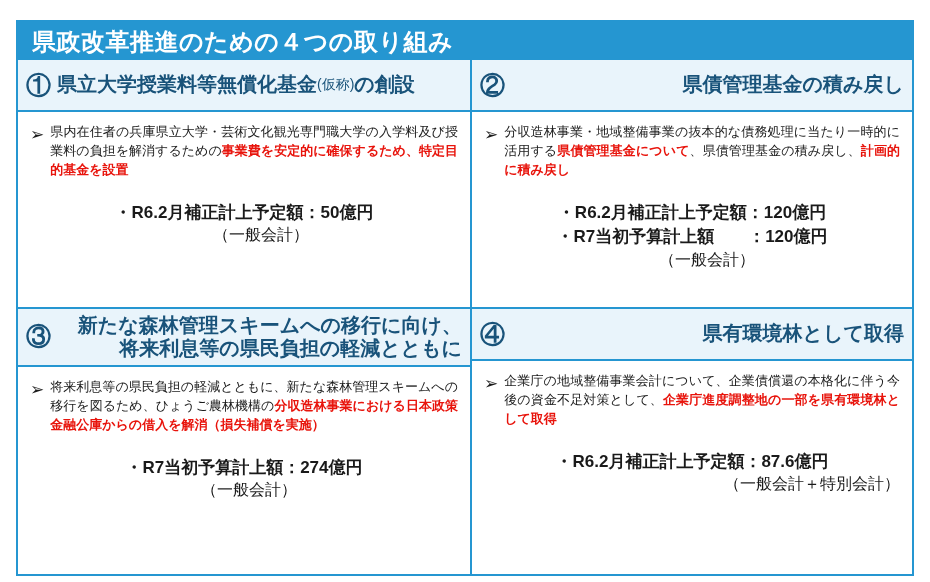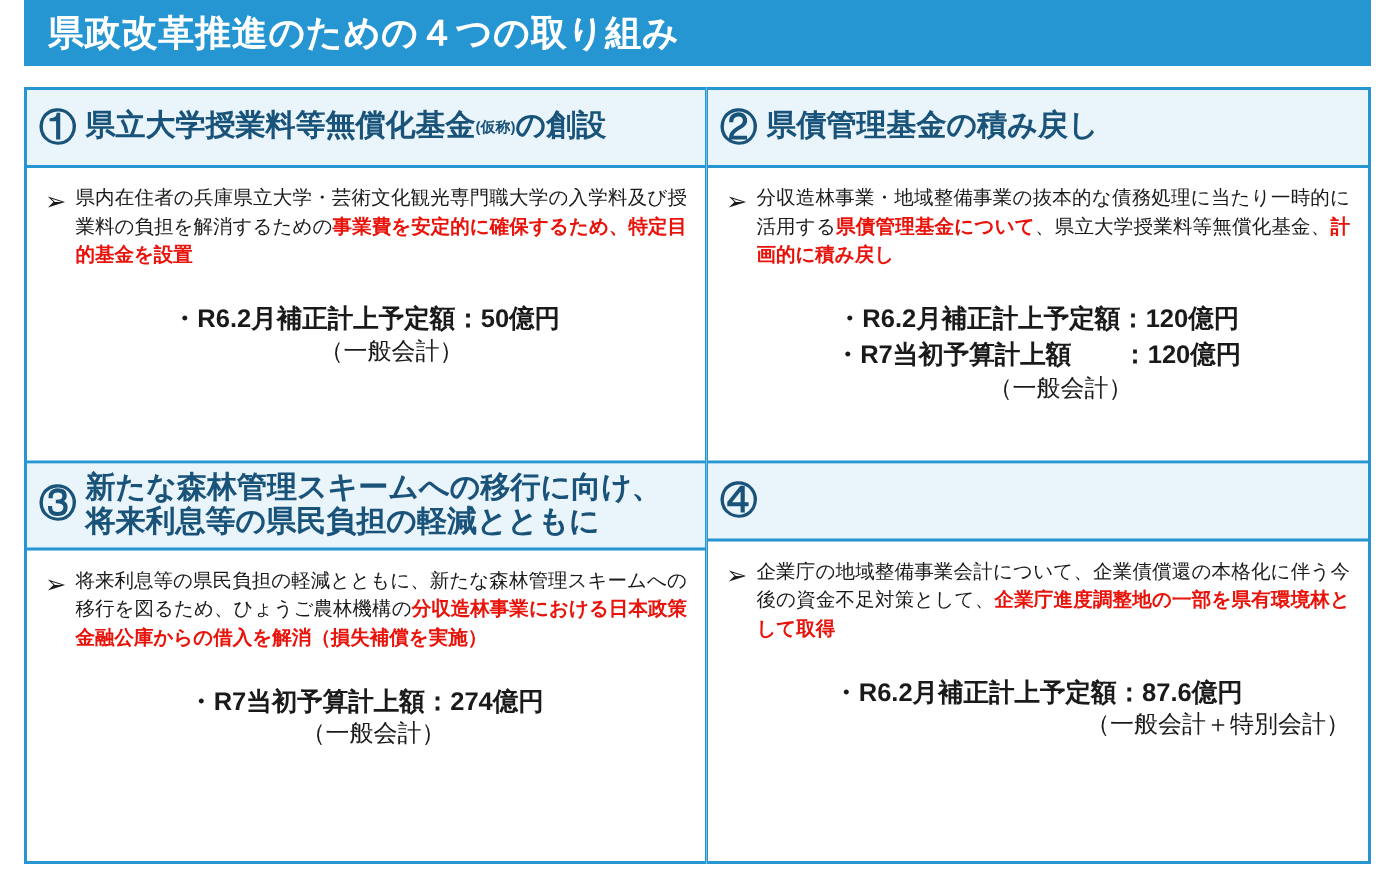--- a/index.html
+++ b/index.html
@@ -17,21 +17,21 @@
     position: relative;
     width: 930px;
     height: 582px;
     box-sizing: border-box;
   }
 
   
   .title-bar {
     position: absolute;
     left: 16px;
-    top: 0;
+    top: 20px;
     width: 898px;
     height: 44px;
     background: #2596d1;
     display: flex;
     align-items: center;
     box-sizing: border-box;
     padding-left: 16px;
   }
   .title-bar .title-text {
     color: #ffffff;
@@ -87,30 +87,30 @@
     margin-right: 6px;
     line-height: 1;
   }
   .head-text {
     flex: 1 1 auto;
     color: #19537a;
     font-weight: bold;
     font-size: 20px;
     line-height: 1.18;
   }
-  .head-text.center { text-align: left; }
+  .head-text.center { text-align: right; }
   .head-small {
     font-size: 20px;
     font-weight: bold;
     display: block;
     line-height: 1.2;
   }
   .head-kasho {
-    font-size: 10px;
-    font-weight: bold;
+    font-size: 14px;
+    font-weight: normal;
     vertical-align: 2px;
   }
 
   
   .card-body {
     flex: 1 1 auto;
     box-sizing: border-box;
     padding: 10px 12px 6px 12px;
     position: relative;
   }
@@ -192,21 +192,21 @@
     </div>
 
     <div class="card c2">
       <div class="card-head">
         <span class="num">②</span>
         <span class="head-text center">県債管理基金の積み戻し</span>
       </div>
       <div class="card-body">
         <div class="bullet-row">
           <span class="bullet-mark">➢</span>
-          <div class="para"><span>分収造林事業・地域整備事業の抜本的な債務処理に当たり一時的に活用する</span><span class="em">県債管理基金について</span><span>、県立大学授業料等無償化基金、</span><span class="em">計画的に積み戻し</span></div>
+          <div class="para"><span>分収造林事業・地域整備事業の抜本的な債務処理に当たり一時的に活用する</span><span class="em">県債管理基金について</span><span>、県債管理基金の積み戻し、</span><span class="em">計画的に積み戻し</span></div>
         </div>
         <div class="amount-block">
           <div class="amount-line amt-indent">・R6.2月補正計上予定額：120億円</div>
           <div class="amount-line amt-indent">・R7当初予算計上額　　：120億円</div>
           <div class="amount-note note-shift-2">（一般会計）</div>
         </div>
       </div>
     </div>
 
     <div class="card c3">
@@ -226,20 +226,21 @@
           <div class="amount-line">・R7当初予算計上額：274億円</div>
           <div class="amount-note note-shift-3">（一般会計）</div>
         </div>
       </div>
     </div>
 
     <div class="card c4">
       <div class="card-head">
         <span class="num">④</span>
         <span class="head-text center">
+          <span>県有環境林として取得</span>
         </span>
       </div>
       <div class="card-body">
         <div class="bullet-row">
           <span class="bullet-mark">➢</span>
           <div class="para"><span>企業庁の地域整備事業会計について、企業債償還の本格化に伴う今後の資金不足対策として、</span><span class="em">企業庁進度調整地の一部を県有環境林として取得</span></div>
         </div>
         <div class="amount-block">
           <div class="amount-line">・R6.2月補正計上予定額：87.6億円</div>
           <div class="amount-note note-shift-4">（一般会計＋特別会計）</div>

